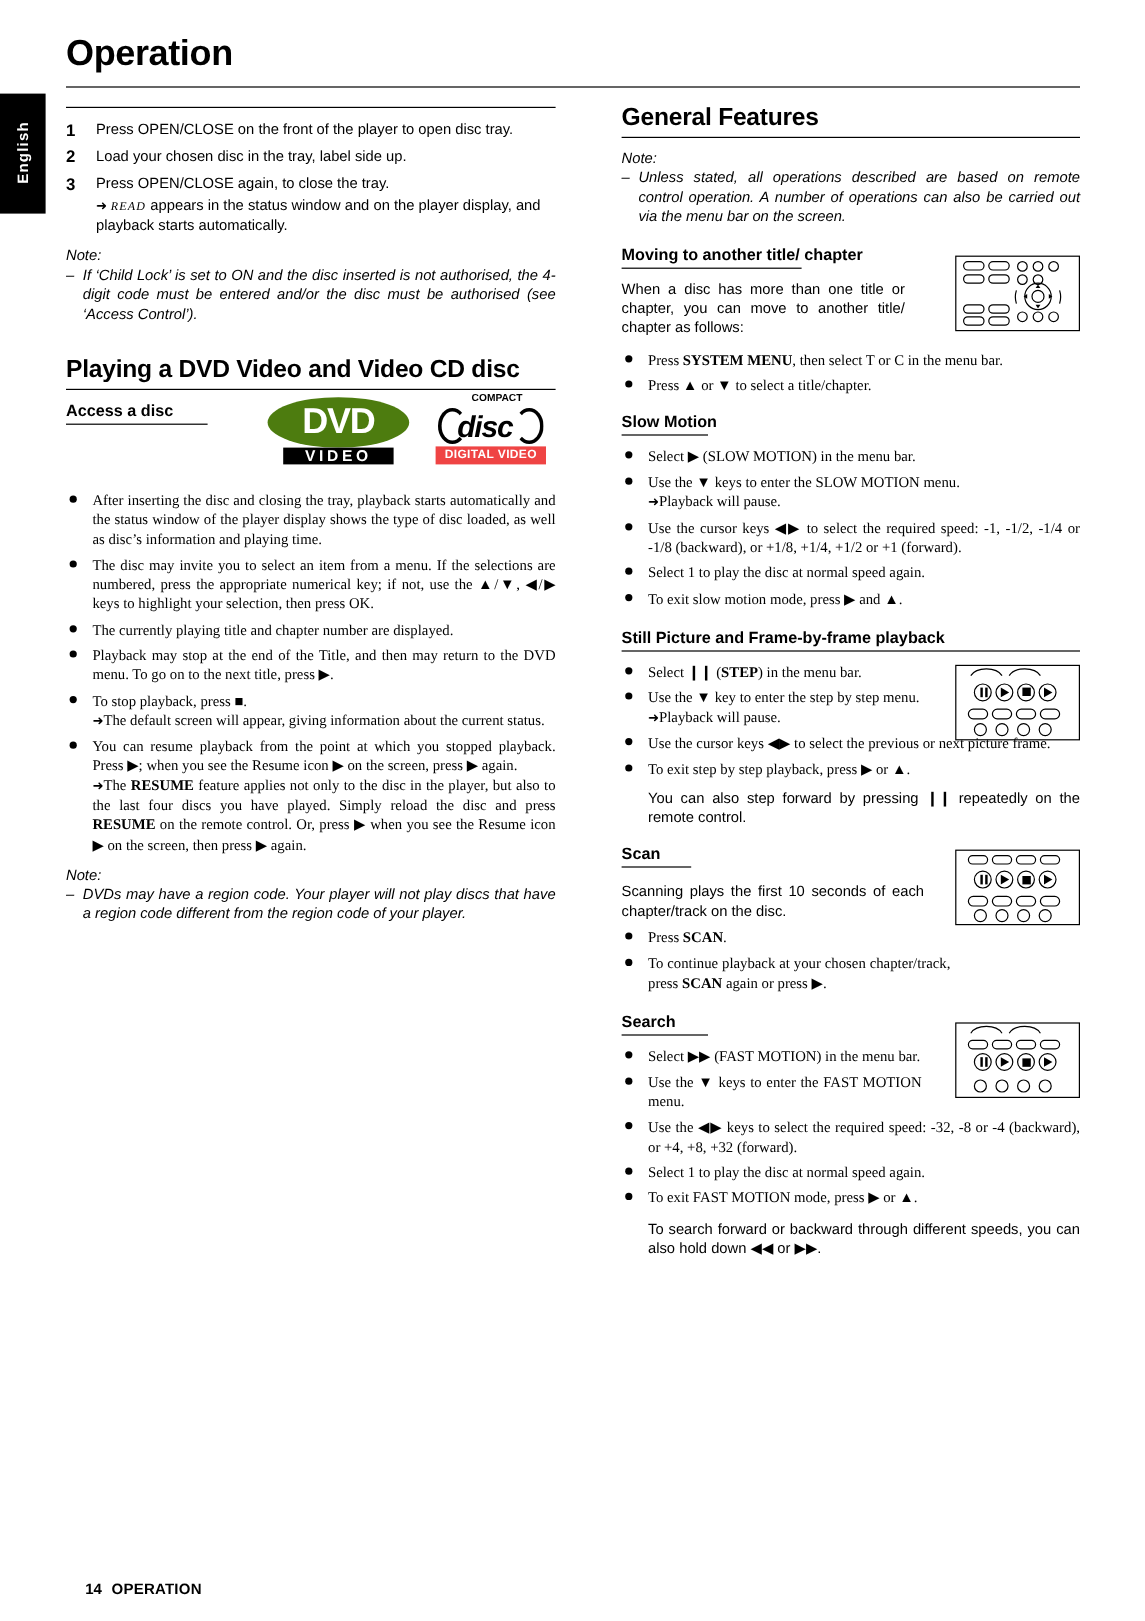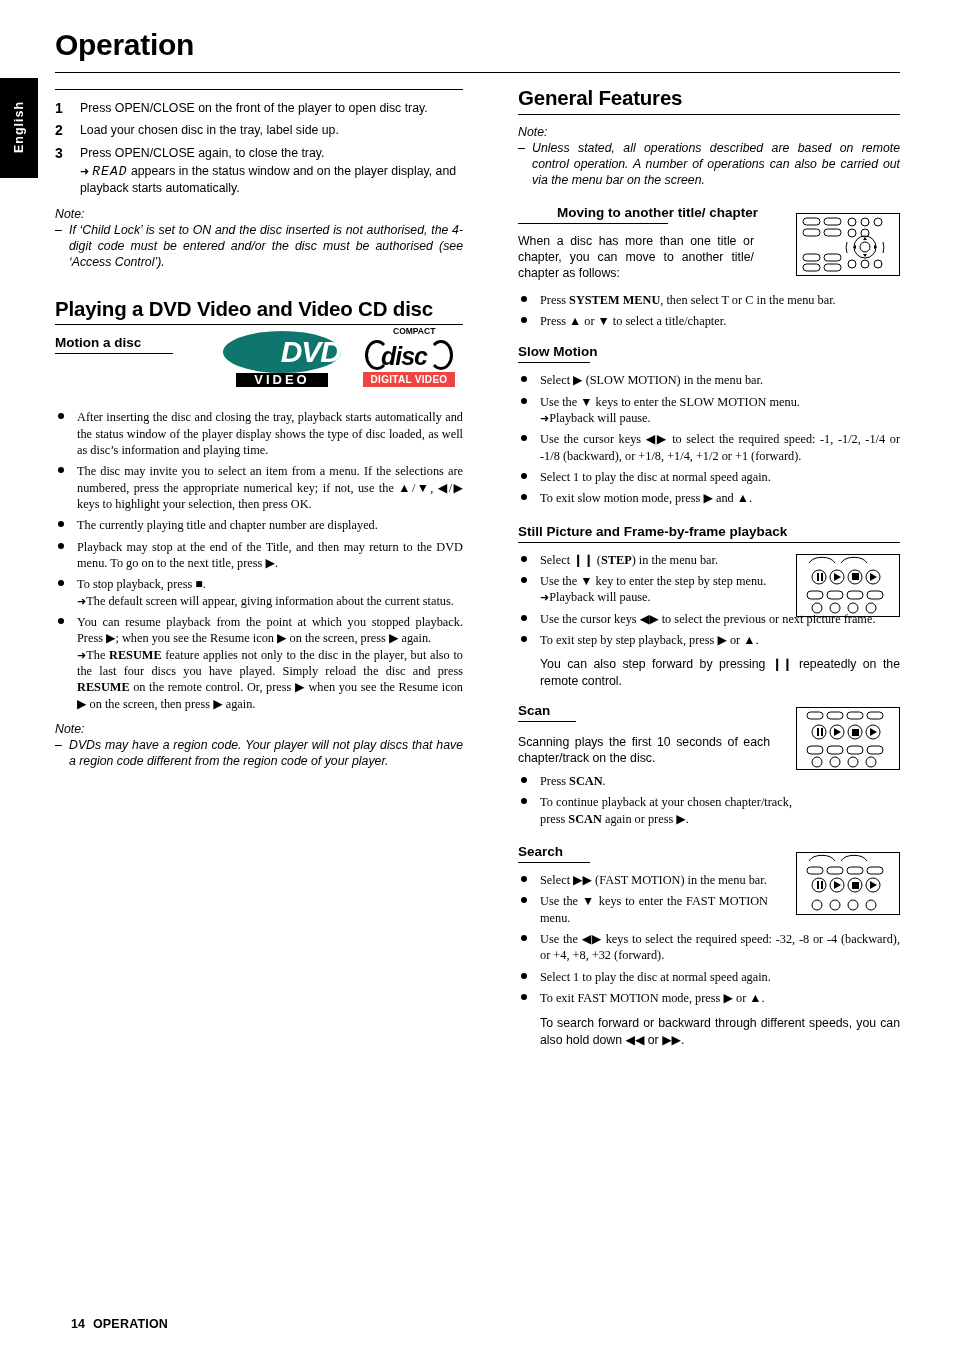--- a/index.html
+++ b/index.html
@@ -162,24 +162,24 @@
     background: #000;
   }
   .arrow-line {
     display: block;
   }
   .arrow { font-size: 11px; }
 
   .j { text-align: justify; }
 
   .lcd {
-    font-family: Liberation Mono, monospace;
+    font-family: Liberation Serif, serif;
     font-style: italic;
     letter-spacing: 1px;
-    font-size: 13px;
+    font-size: 10px;
   }
 
   
   .logos {
     position: absolute;
     right: 0;
     top: 352px;
     width: 240px;
     height: 68px;
   }
@@ -188,27 +188,26 @@
     left: 0;
     top: 4px;
     width: 118px;
     height: 58px;
   }
   .dvd-oval {
     position: absolute;
     left: 0; top: 0;
     width: 118px;
     height: 42px;
-    background: #0f766e;
+    background: #4d7c0f;
     border-radius: 50% / 50%;
     color: #fff;
     font-size: 30px;
     font-weight: bold;
-    font-style: italic;
-    text-align: right;
+    text-align: center;
     line-height: 42px;
     letter-spacing: -1px;
   }
   .dvd-video {
     position: absolute;
     left: 13px;
     top: 42px;
     width: 92px;
     height: 14px;
     background: #000;
@@ -351,21 +350,21 @@
       <span class="dash">–</span>
       <span>If ‘Child Lock’ is set to ON and the disc inserted is not authorised, the 4-digit code must be entered and/or the disc must be authorised (see ‘Access Control’).</span>
     </div>
 
     <div style="height:26px"></div>
 
     <h2 class="sec">Playing a DVD Video and Video CD disc</h2>
     <div class="rule-under-h2"></div>
 
     <div style="position:relative; height:74px;">
-      <h3 class="sub">Motion a disc</h3>
+      <h3 class="sub">Access a disc</h3>
       <div class="rule-sub"></div>
 
       <div class="logos" style="top:-8px;">
         <div class="dvd-logo">
           <div class="dvd-oval">DVD</div>
           <div class="dvd-video">VIDEO</div>
         </div>
         <div class="cd-logo">
           <div class="cd-compact">COMPACT</div>
           <div class="cd-disc-wrap">
@@ -419,21 +418,21 @@
 
     <div class="note-label" style="margin-top:0;">Note:</div>
     <div class="note-body j">
       <span class="dash">–</span>
       <span>Unless stated, all operations described are based on remote control operation. A number of operations can also be carried out via the menu bar on the screen.</span>
     </div>
 
     <div style="height:16px"></div>
 
     <div style="position:relative;">
-      <h3 class="sub" style="width:240px;text-align:right;">Moving to another title/ chapter</h3>
+      <h3 class="sub" style="width:240px;">Moving to another title/ chapter</h3>
       <div class="rule-sub w150"></div>
       <div class="remote" style="right:0; top:8px;">
         <svg width="102" height="61" viewBox="0 0 102 61">
           <g fill="none" stroke="#000" stroke-width="1">
             <rect x="6" y="4" width="17" height="7" rx="3.5"></rect>
             <rect x="27" y="4" width="17" height="7" rx="3.5"></rect>
             <circle cx="55" cy="8" r="4"></circle>
               <circle cx="68" cy="8" r="4"></circle>
               <circle cx="81" cy="8" r="4"></circle>
             <rect x="6" y="15" width="17" height="7" rx="3.5"></rect>

